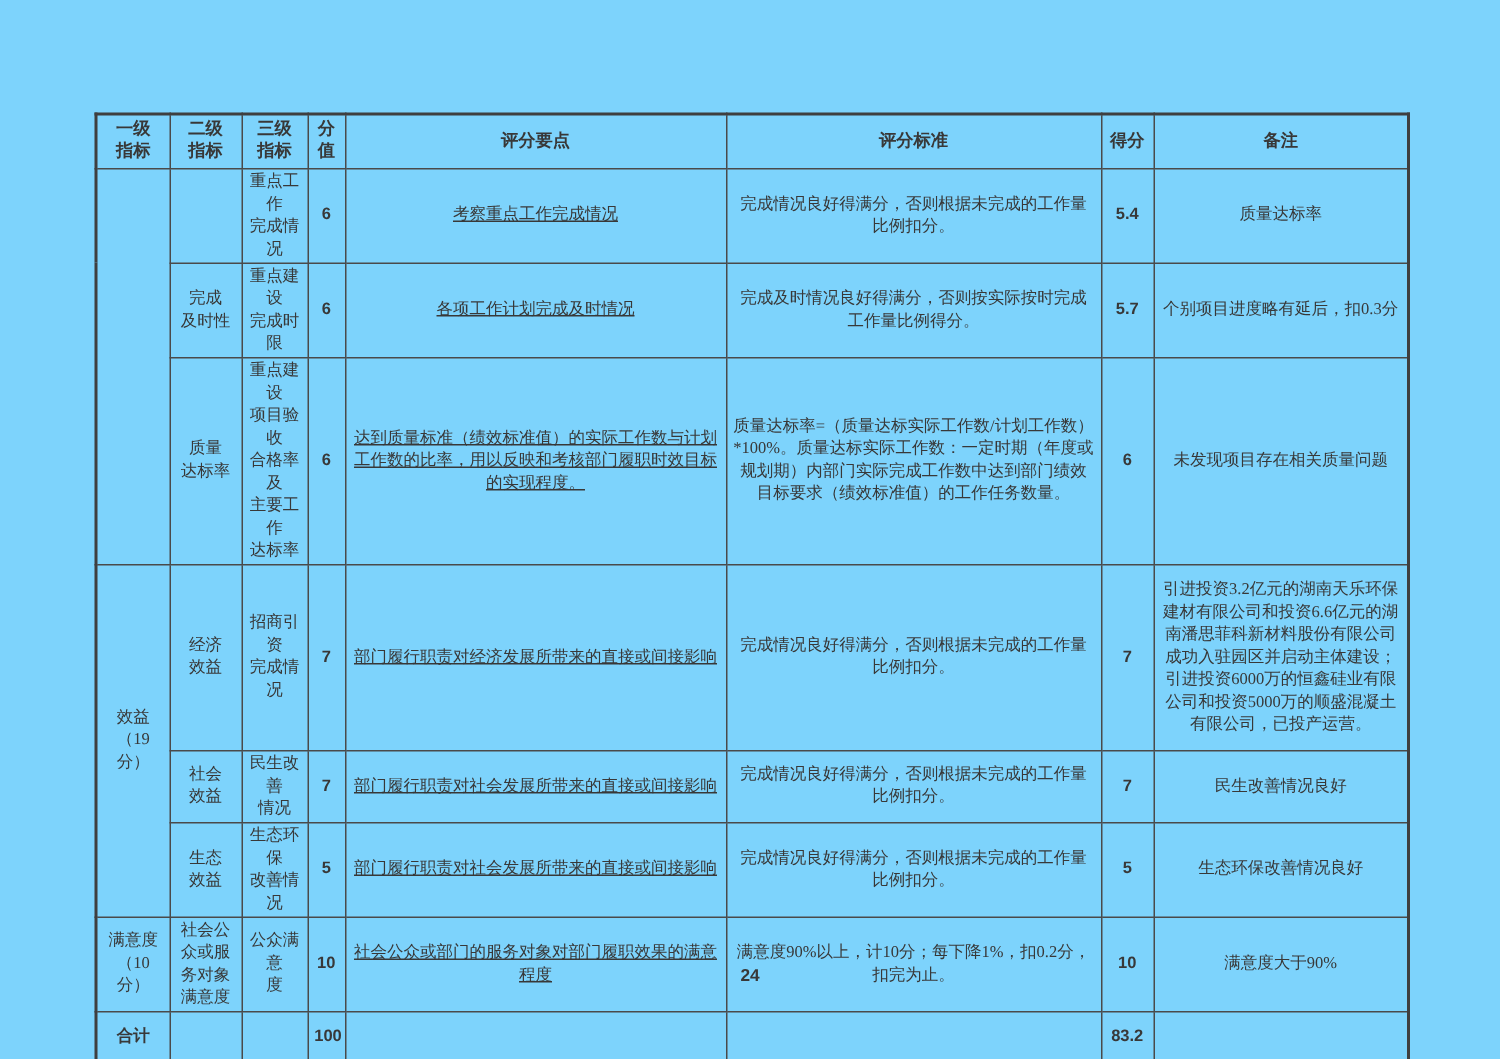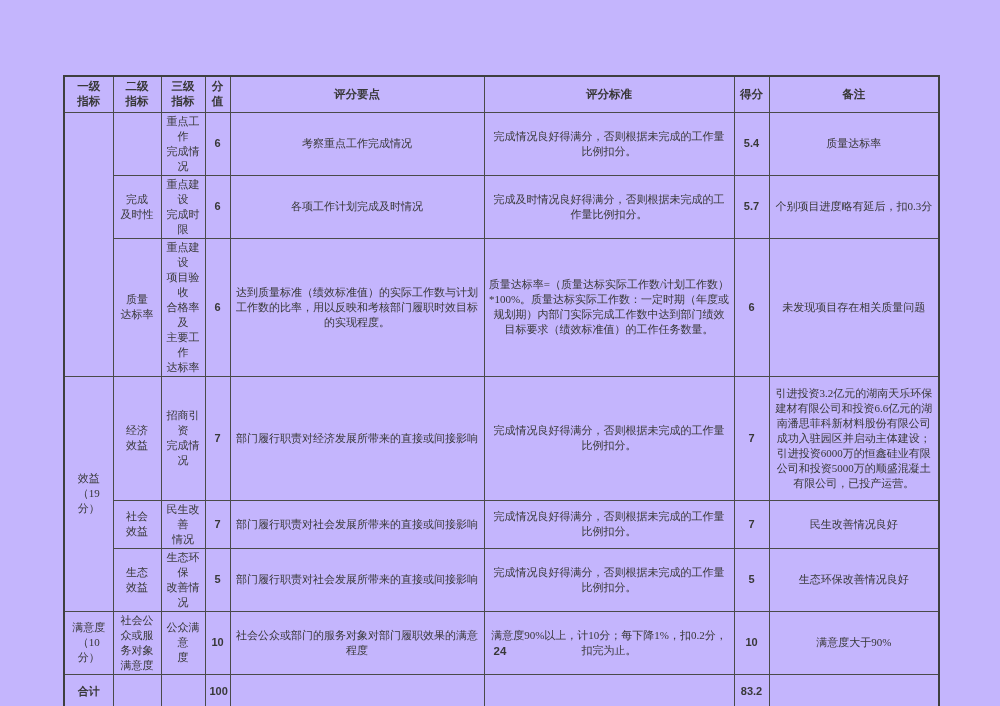--- a/index.html
+++ b/index.html
@@ -6,21 +6,21 @@
   html, body { margin: 0; padding: 0; }
   body {
     width: 1000px; height: 706px;
     background: #ffffff;
     font-family: "Liberation Serif", "DejaVu Serif", serif;
     color: #383838;
   }
   .page {
     position: relative;
     width: 1000px; height: 706px;
-    background: #c4b5fd;
+    background: #7dd3fc;
     overflow: hidden;
   }
   table.score-table {
     position: absolute;
     left: 63px; top: 75px;
     width: 875px;
     border-collapse: collapse;
     table-layout: fixed;
     border: 2px solid #3f3f3f;
   }
@@ -35,21 +35,21 @@
     overflow: hidden;
   }
   .score-table th {
     font-weight: bold;
     font-size: 11.5px;
     line-height: 15px;
   }
   .ind { line-height: 13.5px; }
   .left { text-align: left; }
   .std { padding: 1px 5px; }
-  .key { padding: 1px 5px; }
+  .key { padding: 1px 5px; text-decoration: underline; }
   .num {
     font-family: "Liberation Sans", "DejaVu Sans", sans-serif;
     font-weight: bold;
     font-size: 11px;
   }
   .remark { padding: 1px 9px; }
   .total-label { font-weight: bold; font-size: 12.5px; }
   .pageno {
     position: absolute;
     top: 629px; left: 0;
@@ -107,21 +107,21 @@
       <td class="remark">质量达标率</td>
     </tr>
 
     <tr style="height:50px">
       <td class="ind">完成
 及时性</td>
       <td class="ind">重点建设
 完成时限</td>
       <td class="num">6</td>
       <td class="left key">各项工作计划完成及时情况</td>
-      <td class="left std">完成及时情况良好得满分，否则根据未完成的工作量比例扣分。</td>
+      <td class="left std">完成及时情况良好得满分，否则按实际按时完成工作量比例得分。</td>
       <td class="num">5.7</td>
       <td class="remark">个别项目进度略有延后，扣0.3分</td>
     </tr>
 
     <tr style="height:72px">
       <td class="ind">质量
 达标率</td>
       <td class="ind">重点建设
 项目验收
 合格率及

